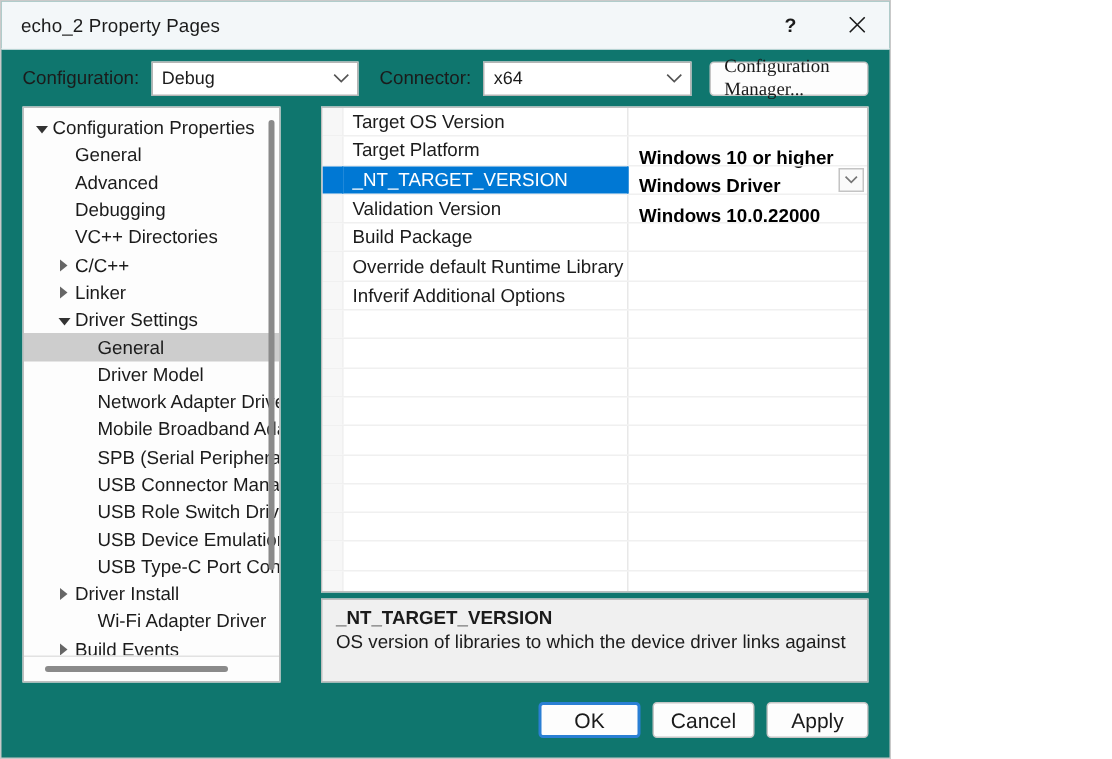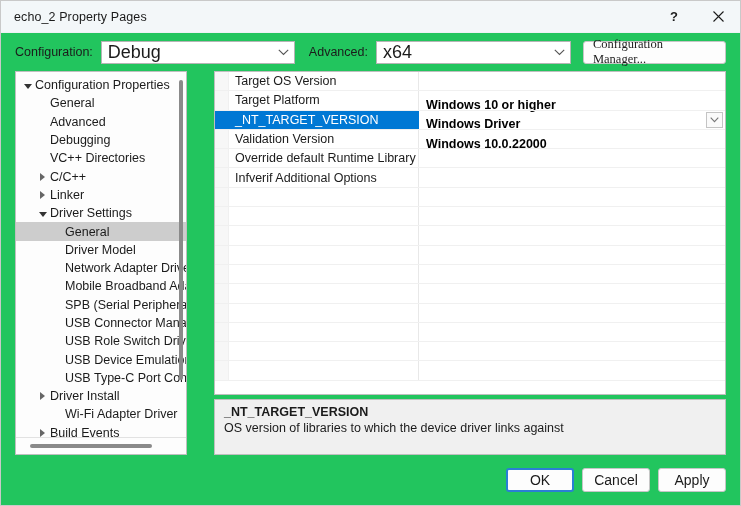--- a/index.html
+++ b/index.html
@@ -5,22 +5,22 @@
   html, body {
     margin: 0; padding: 0;
     width: 741px; height: 506px;
     overflow: hidden;
     background: #ffffff;
     font-family: "Liberation Sans", sans-serif;
     -webkit-font-smoothing: antialiased;
   }
   .dialog {
     position: absolute; left: 0; top: 0;
-    width: 741px; height: 506px;
-    background: #22c55e;
+    width: 594px; height: 506px;
+    background: #0f766e;
     border: 1px solid #c9c9c9;
     box-sizing: border-box;
     display: flex; flex-direction: column;
   }
 
   
   .titlebar {
     height: 31px; min-height: 31px;
     background: #f3f7f9;
     display: flex; align-items: center;
@@ -47,21 +47,21 @@
     box-sizing: border-box;
   }
   .lbl { font-size: 12.5px; color: #1b1b1b; }
   .combo {
     position: relative;
     height: 23px;
     background: #ffffff;
     border: 1px solid #b5b5b5;
     box-sizing: border-box;
     display: flex; align-items: center;
-    font-size: 18px; color: #1b1b1b;
+    font-size: 12px; color: #1b1b1b;
     padding-left: 6px;
     cursor: default;
   }
   .combo .cval { flex: 1; overflow: hidden; white-space: nowrap; }
   .combo .chev {
     width: 20px; display:flex; align-items:center; justify-content:center;
     color: #444;
   }
   #cfg-combo { width: 199px; margin-left: 8px; }
   #plat-combo { width: 200px; margin-left: 8px; }
@@ -255,21 +255,21 @@
   <div class="configbar">
     <span class="lbl">Configuration:</span>
     <div class="combo" id="cfg-combo">
       <span class="cval">Debug</span>
       <span class="chev">
         <svg width="11" height="7" viewBox="0 0 11 7">
           <path d="M0.8 0.8 L5.5 5.4 L10.2 0.8" stroke="#555" stroke-width="1.1" fill="none"></path>
         </svg>
       </span>
     </div>
-    <span class="lbl" style="margin-left:14px;">Advanced:</span>
+    <span class="lbl" style="margin-left:14px;">Connector:</span>
     <div class="combo" id="plat-combo">
       <span class="cval">x64</span>
       <span class="chev">
         <svg width="11" height="7" viewBox="0 0 11 7">
           <path d="M0.8 0.8 L5.5 5.4 L10.2 0.8" stroke="#555" stroke-width="1.1" fill="none"></path>
         </svg>
       </span>
     </div>
     <div class="cfgmgr-btn">Configuration Manager...</div>
   </div>
@@ -403,20 +403,25 @@
               </svg>
             </div>
           </div>
           <div class="grow">
             <div class="gutter"></div>
             <div class="gname">Validation Version</div>
             <div class="gval"></div>
           </div>
           <div class="grow">
             <div class="gutter"></div>
+            <div class="gname">Build Package</div>
+            <div class="gval"></div>
+          </div>
+          <div class="grow">
+            <div class="gutter"></div>
             <div class="gname">Override default Runtime Library</div>
             <div class="gval"></div>
           </div>
           <div class="grow">
             <div class="gutter"></div>
             <div class="gname">Infverif Additional Options</div>
             <div class="gval"></div>
           </div>
           <div class="grow filler">
             <div class="gutter"></div>

